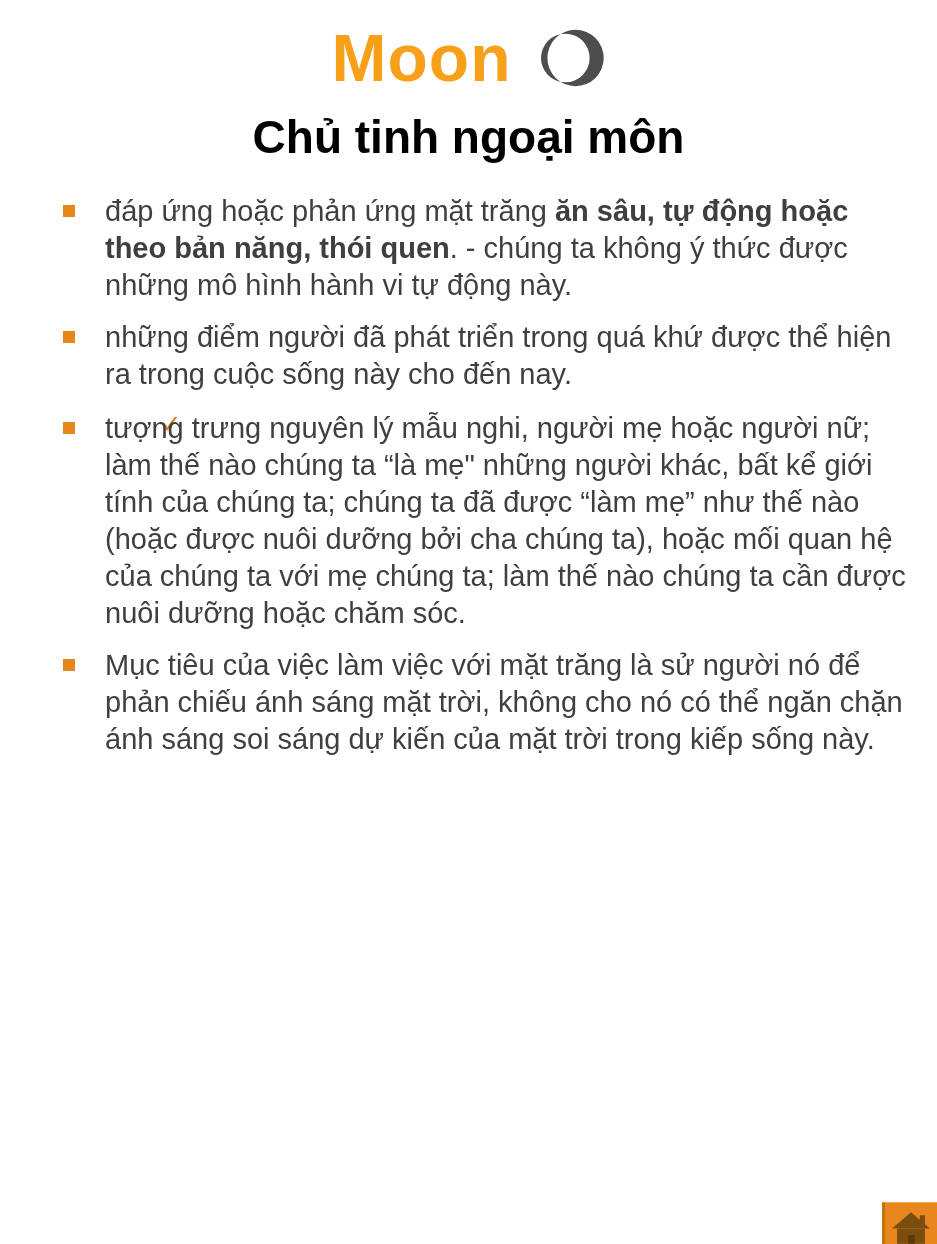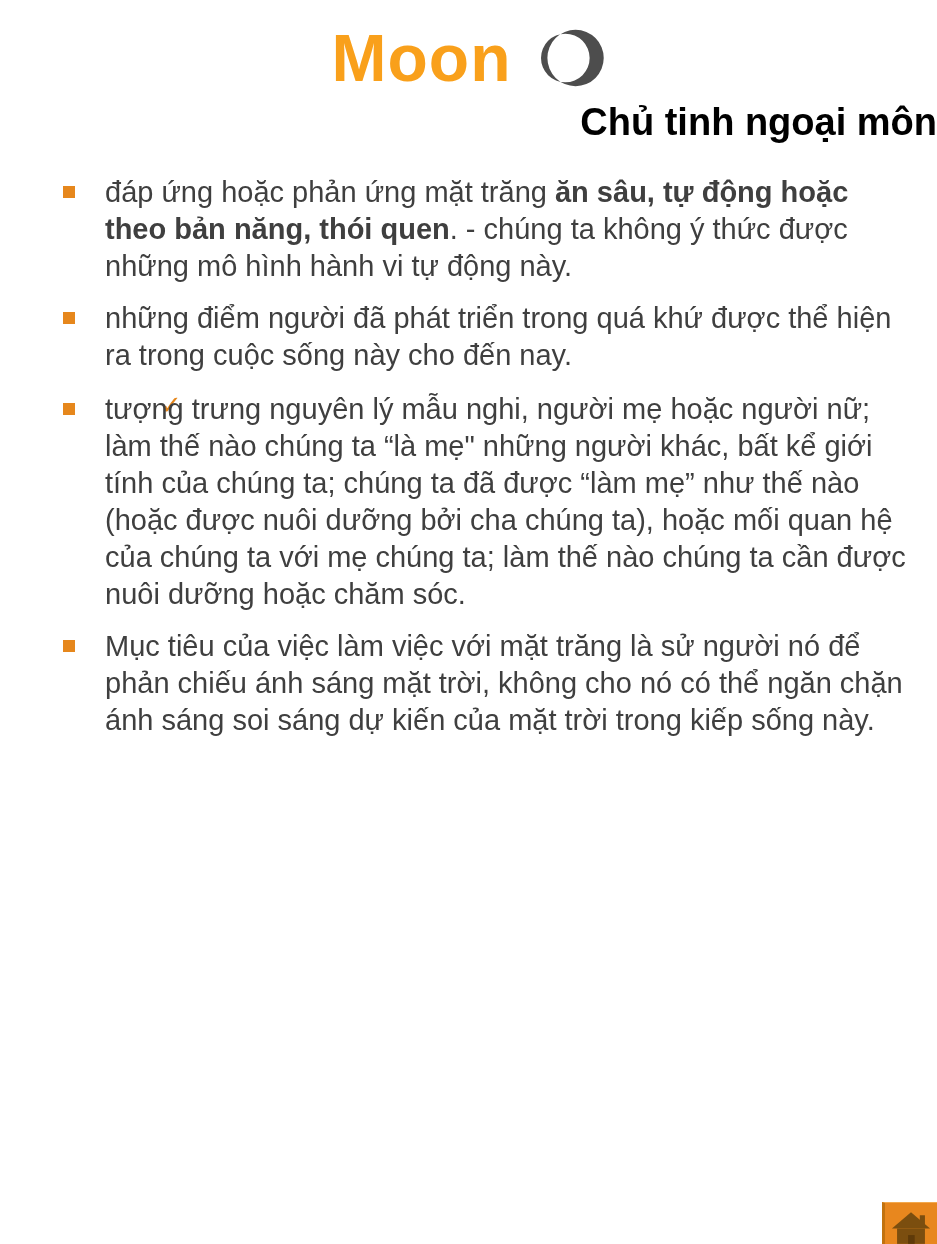--- a/index.html
+++ b/index.html
@@ -6,39 +6,39 @@
   .slide {
     position: relative;
     width: 937px;
     height: 1244px;
     background: #ffffff;
     font-family: "Liberation Sans", sans-serif;
     overflow: hidden;
     margin: 0 auto;
   }
   
-  .header { padding-top: 18px; text-align: right; }
+  .header { padding-top: 18px; text-align: center; }
   .title-row {
     display: flex;
     align-items: center;
     justify-content: center;
     gap: 30px;
     height: 80px;
   }
   .title {
     font-size: 66px;
     font-weight: 700;
     letter-spacing: 1px;
     color: #F9A01B;
     line-height: 1;
   }
   .moon-glyph { width: 64px; height: 68px; display: block; }
   .subtitle {
-    margin-top: 2px;
-    font-size: 38px;
+    margin-top: 12px;
+    font-size: 46px;
     font-weight: 700;
     color: #000000;
     line-height: 1.2;
   }
   
   .bullet-list {
     list-style: none;
     margin: 28px 21px 0 63px;
     padding: 0;
     color: #3F3F3F;

